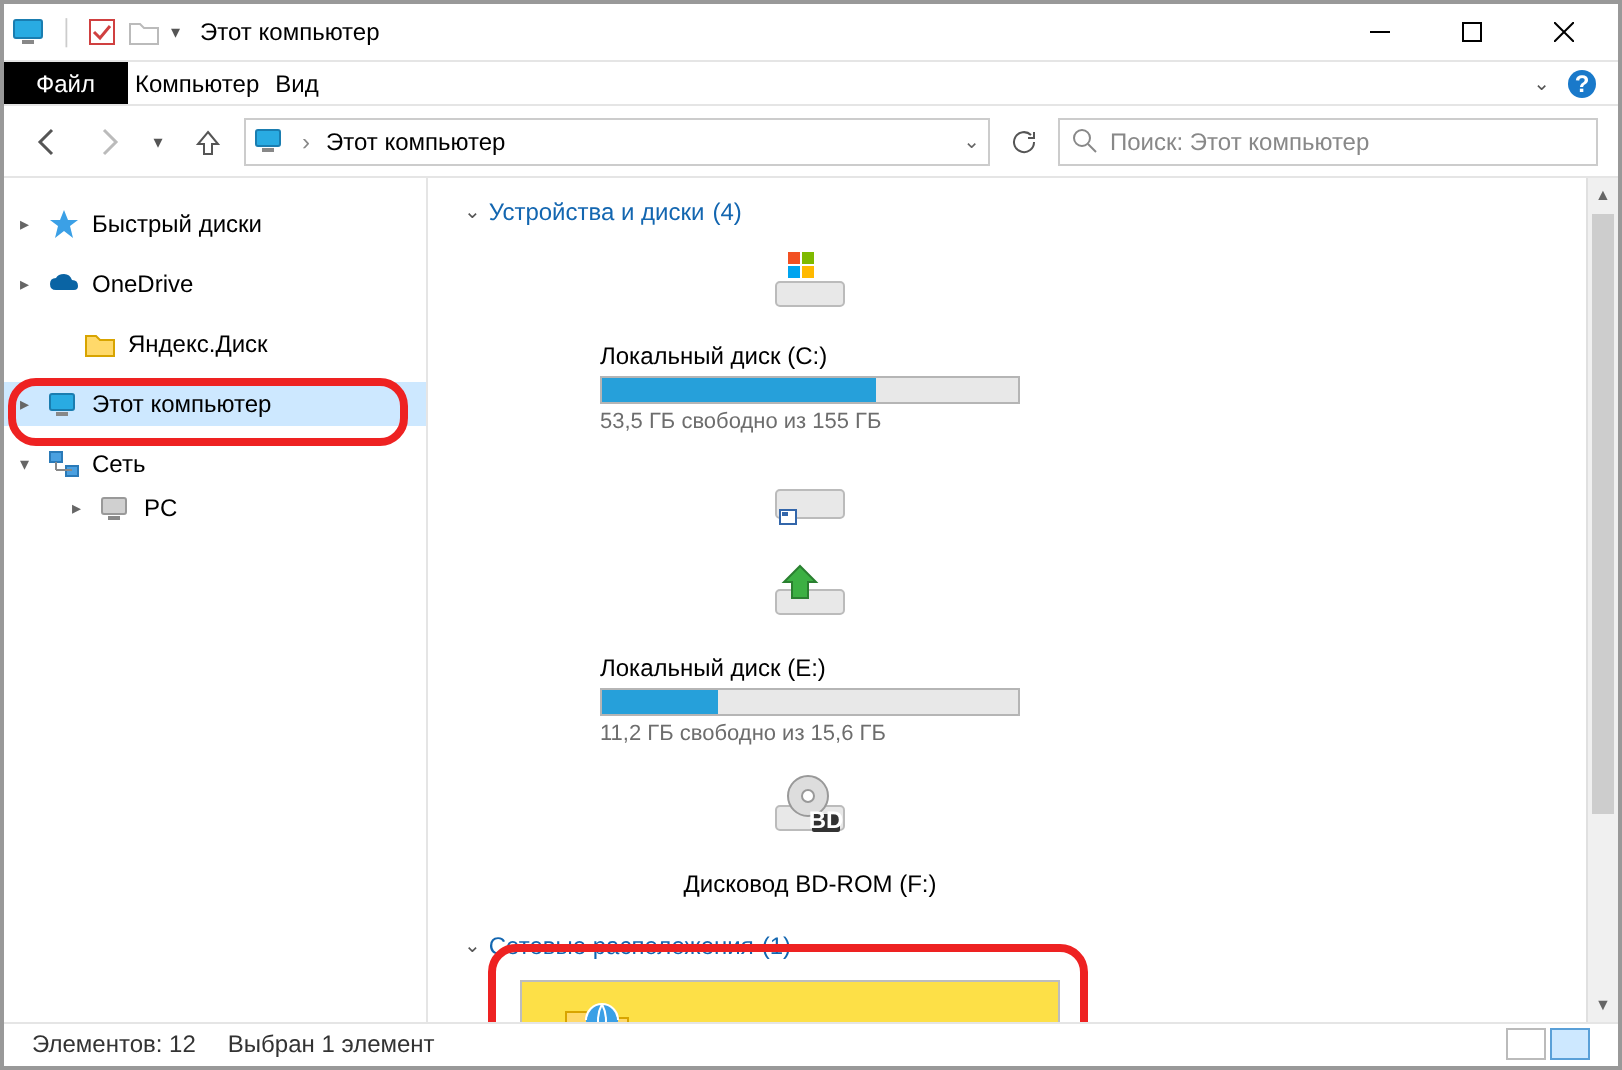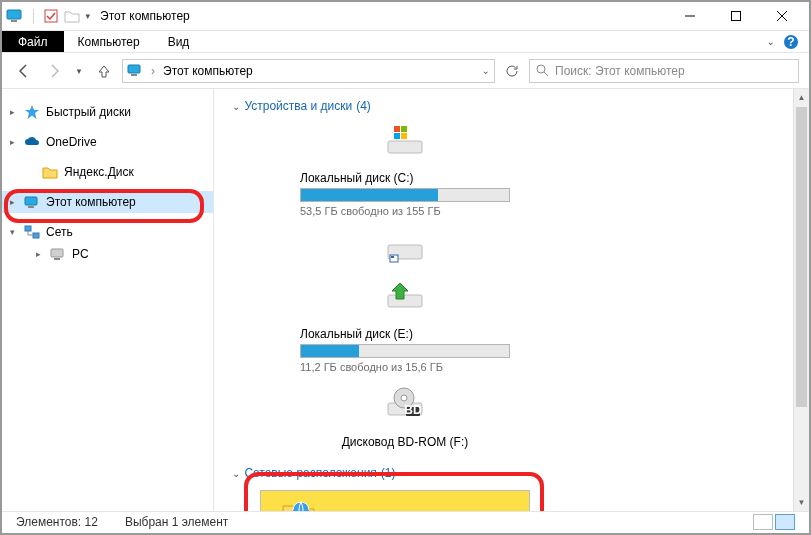--- a/index.html
+++ b/index.html
@@ -9,21 +9,21 @@
 
 .titlebar { height: 30px; display: flex; align-items: center; padding: 0 4px; border-bottom: 1px solid #e5e5e5; }
 .titlebar .qat { display: flex; align-items: center; gap: 6px; }
 .titlebar .title { margin-left: 10px; color: #000; font-size: 12px; }
 .titlebar .winbtns { margin-left: auto; display: flex; }
 .titlebar .winbtns > div { width: 46px; height: 28px; display: flex; align-items: center; justify-content: center; color: #333; }
 
 
 .ribbon { height: 24px; display: flex; align-items: stretch; border-bottom: 1px solid #e5e5e5; }
 .ribbon .file { background: #000000; color: #fff; padding: 0 16px; display: flex; align-items: center; }
-.ribbon .tab { padding: 0 14px; display: flex; align-items: center; color: #000; }
+.ribbon .tab { padding: 0 4px; display: flex; align-items: center; color: #000; }
 .ribbon .right { margin-left: auto; display: flex; align-items: center; padding-right: 10px; gap: 8px; color: #1979ca; }
 
 
 .navbar { height: 36px; display: flex; align-items: center; padding: 6px 10px; gap: 6px; border-bottom: 1px solid #e5e5e5; }
 .navbar .navbtn { width: 24px; height: 24px; display: flex; align-items: center; justify-content: center; color: #555; }
 .addrbox { flex: 1 1 auto; height: 24px; border: 1px solid #ccc; display: flex; align-items: center; padding: 0 4px; gap: 6px; }
 .addrbox .sep { color: #888; padding: 0 2px; }
 .addrbox .dd { margin-left: auto; }
 .refresh { width: 22px; height: 22px; display: flex; align-items: center; justify-content: center; color: #555; }
 .searchbox { width: 270px; height: 24px; border: 1px solid #ccc; display: flex; align-items: center; padding: 0 6px; color: #888; gap: 6px; }
@@ -54,21 +54,21 @@
 
 .netloc { padding-left: 18px; border: 1px solid #bdbdbd; background: #fde047; width: 270px; height: 52px; display: flex; align-items: center; gap: 14px; }
 .netloc-ico { width: 40px; height: 40px; display: flex; align-items: center; justify-content: center; }
 .netloc-name { color: #000; font-size: 12px; }
 
 .scrollbar { position: absolute; right: 0; top: 0; bottom: 0; width: 16px; background: #f0f0f0; border-left: 1px solid #e0e0e0; }
 .scrollbar .thumb { position: absolute; left: 2px; right: 2px; top: 18px; height: 300px; background: #cdcdcd; }
 .scrollbar .arrow { position: absolute; left: 0; right: 0; height: 16px; display: flex; align-items: center; justify-content: center; color: #666; font-size: 8px; }
 
 
-.status { height: 24px; border-top: 1px solid #e5e5e5; display: flex; align-items: center; padding: 0 14px; color: #333; gap: 27px; font-size: 12px; }
+.status { height: 24px; border-top: 1px solid #e5e5e5; display: flex; align-items: center; padding: 0 14px; color: #333; gap: 16px; font-size: 12px; }
 .status .views { margin-left: auto; display: flex; gap: 2px; }
 .status .views div { width: 20px; height: 16px; border: 1px solid #bbb; }
 .status .views .active { background: #cde8ff; border-color: #5aa0d8; }
 
 svg { display: block; }
 </style>
 </head>
 <body>
 
 <div class="window">

